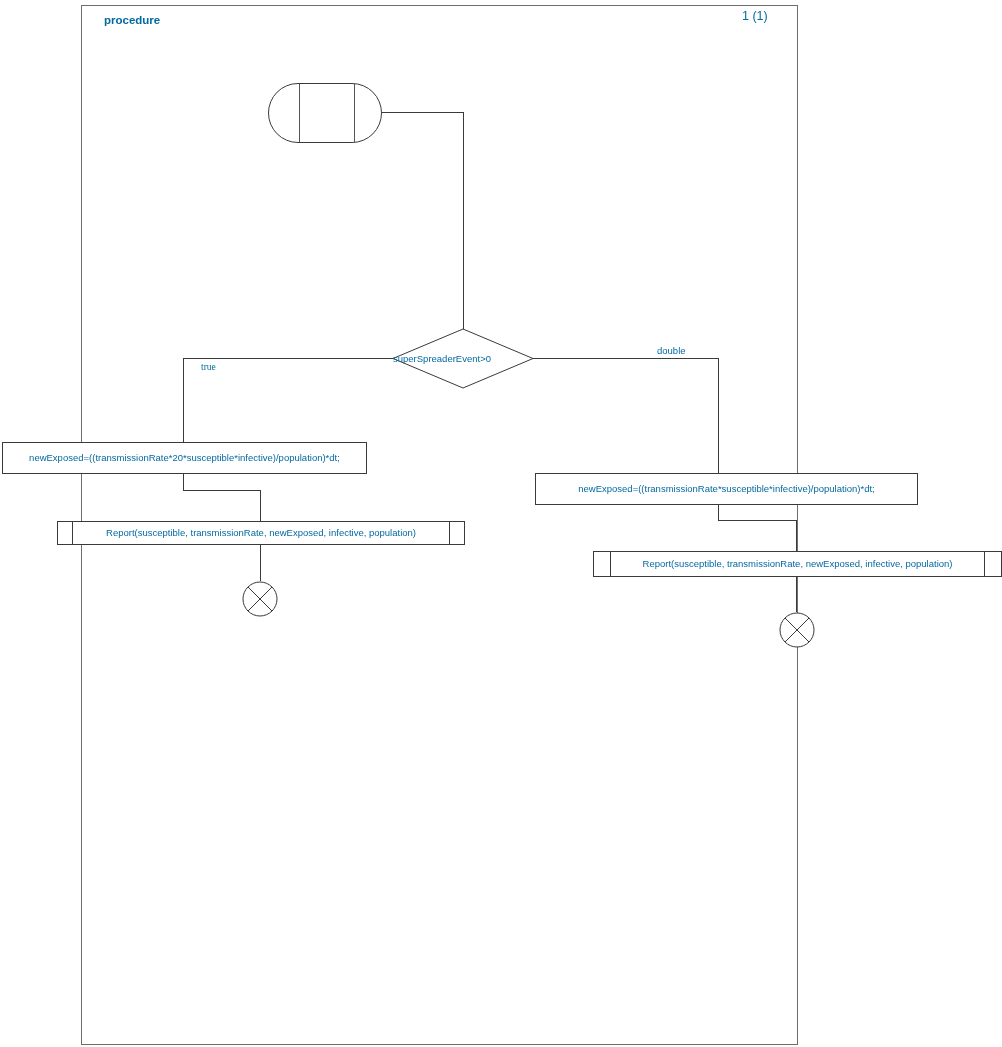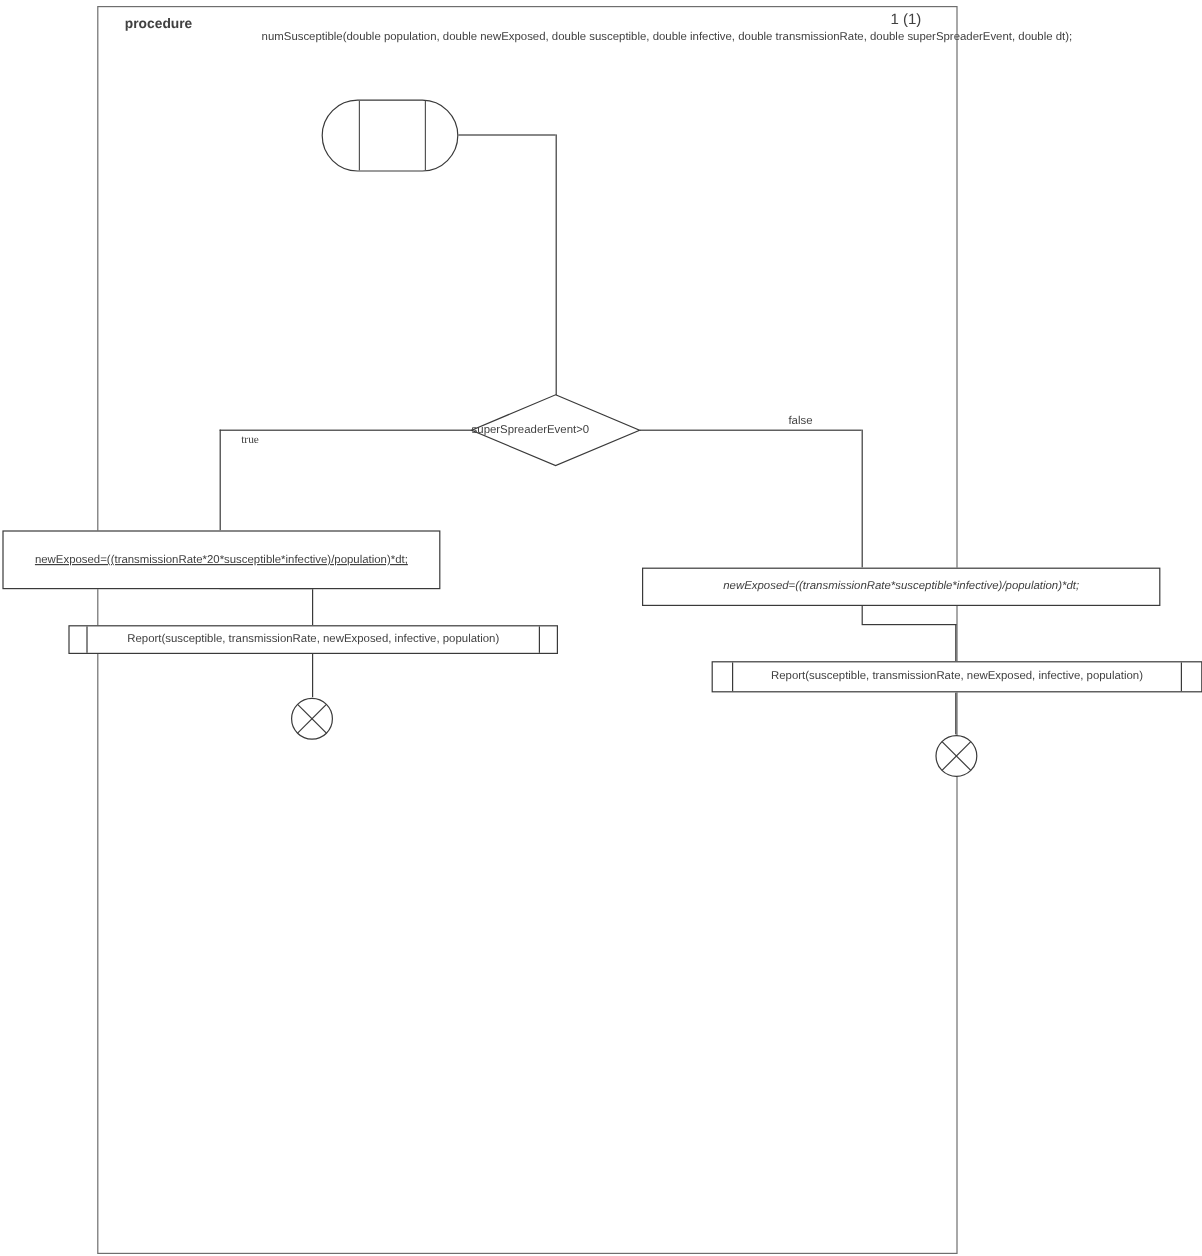--- a/index.html
+++ b/index.html
@@ -1,21 +1,21 @@
 <!DOCTYPE html>
 <html><head>
 <meta charset="utf-8">
 <style>
   html,body{margin:0;padding:0;background:#ffffff;}
   #canvas{
     position:relative;
     width:1002px;height:1047px;
     background:#ffffff;
     font-family:"Liberation Sans", sans-serif;
-    color:#404040;
+    color:#0369a1;
     overflow:hidden;
   }
   
   .frame{
     position:absolute;
     border:1px solid #6e6e6e;
     background:transparent;
   }
   
   .h-line{position:absolute;height:1px;background:#3a3a3a;}
@@ -63,21 +63,20 @@
   svg{position:absolute;overflow:visible;}
 </style>
 </head>
 <body>
 
 <div id="canvas">
 
   <div class="frame" style="left:81px;top:5px;width:715px;height:1038px;"></div>
 
   <div class="header-kind">procedure</div>
-  <div class="header-signature">numSusceptible(double population, double newExposed, double susceptible, double infective, double transmissionRate, double superSpreaderEvent, double dt);</div>
   <div class="page-number">1 (1)</div>
 
   <div class="h-line" style="left:382px;top:112px;width:81px;"></div>
   <div class="v-line" style="left:463px;top:112px;height:218px;"></div>
 
   <div class="h-line" style="left:183px;top:358px;width:211px;"></div>
   <div class="v-line" style="left:183px;top:358px;height:84px;"></div>
 
   <div class="h-line" style="left:533px;top:358px;width:185px;"></div>
   <div class="v-line" style="left:718px;top:358px;height:115px;"></div>
@@ -86,49 +85,49 @@
   <div class="h-line" style="left:183px;top:490px;width:78px;"></div>
   <div class="v-line" style="left:260px;top:490px;height:31px;"></div>
   <div class="v-line" style="left:260px;top:545px;height:36px;"></div>
 
   <div class="v-line" style="left:718px;top:505px;height:15px;"></div>
   <div class="h-line" style="left:718px;top:520px;width:79px;"></div>
   <div class="v-line" style="left:796px;top:520px;height:31px;"></div>
   <div class="v-line" style="left:796px;top:577px;height:35px;"></div>
 
   <div class="label" style="left:201px;top:363px;font-family:Liberation Serif, serif;">true</div>
-  <div class="label" style="left:657px;top:346px;">false</div>
+  <div class="label" style="left:657px;top:346px;">double</div>
 
   <div class="stadium" style="left:268px;top:83px;width:114px;height:60px;">
     <div class="inner-v" style="left:30px;"></div>
     <div class="inner-v" style="left:85px;"></div>
   </div>
 
   <svg style="left:390px;top:327px;" width="146" height="64" viewBox="0 0 146 64">
     <polygon points="73,2 143,31.5 73,61 3,31.5" fill="#ffffff" stroke="#3a3a3a" stroke-width="1"></polygon>
   </svg>
   <div class="diamond-label">superSpreaderEvent&gt;0</div>
 
-  <div class="node-box" style="left:2px;top:442px;width:365px;height:49px;text-decoration:underline;">
+  <div class="node-box" style="left:2px;top:442px;width:365px;height:32px;">
     <span>newExposed=((transmissionRate*20*susceptible*infective)/population)*dt;</span>
   </div>
 
   <div class="node-box" style="left:57px;top:521px;width:408px;height:24px;">
     <div class="inner-bar" style="left:14px;"></div>
     <div class="inner-bar" style="right:14px;"></div>
     <span>Report(susceptible, transmissionRate, newExposed, infective, population)</span>
   </div>
 
   <svg style="left:242px;top:581px;" width="36" height="36" viewBox="0 0 36 36">
     <circle cx="18" cy="18" r="17" fill="#ffffff" stroke="#3a3a3a" stroke-width="1"></circle>
     <line x1="6" y1="6" x2="30" y2="30" stroke="#3a3a3a" stroke-width="1"></line>
     <line x1="30" y1="6" x2="6" y2="30" stroke="#3a3a3a" stroke-width="1"></line>
   </svg>
 
-  <div class="node-box" style="left:535px;top:473px;width:432px;height:32px;font-style:italic;">
+  <div class="node-box" style="left:535px;top:473px;width:383px;height:32px;">
     <span>newExposed=((transmissionRate*susceptible*infective)/population)*dt;</span>
   </div>
 
   <div class="node-box" style="left:593px;top:551px;width:409px;height:26px;">
     <div class="inner-bar" style="left:16px;"></div>
     <div class="inner-bar" style="right:16px;"></div>
     <span>Report(susceptible, transmissionRate, newExposed, infective, population)</span>
   </div>
 
   <svg style="left:779px;top:612px;" width="36" height="36" viewBox="0 0 36 36">

